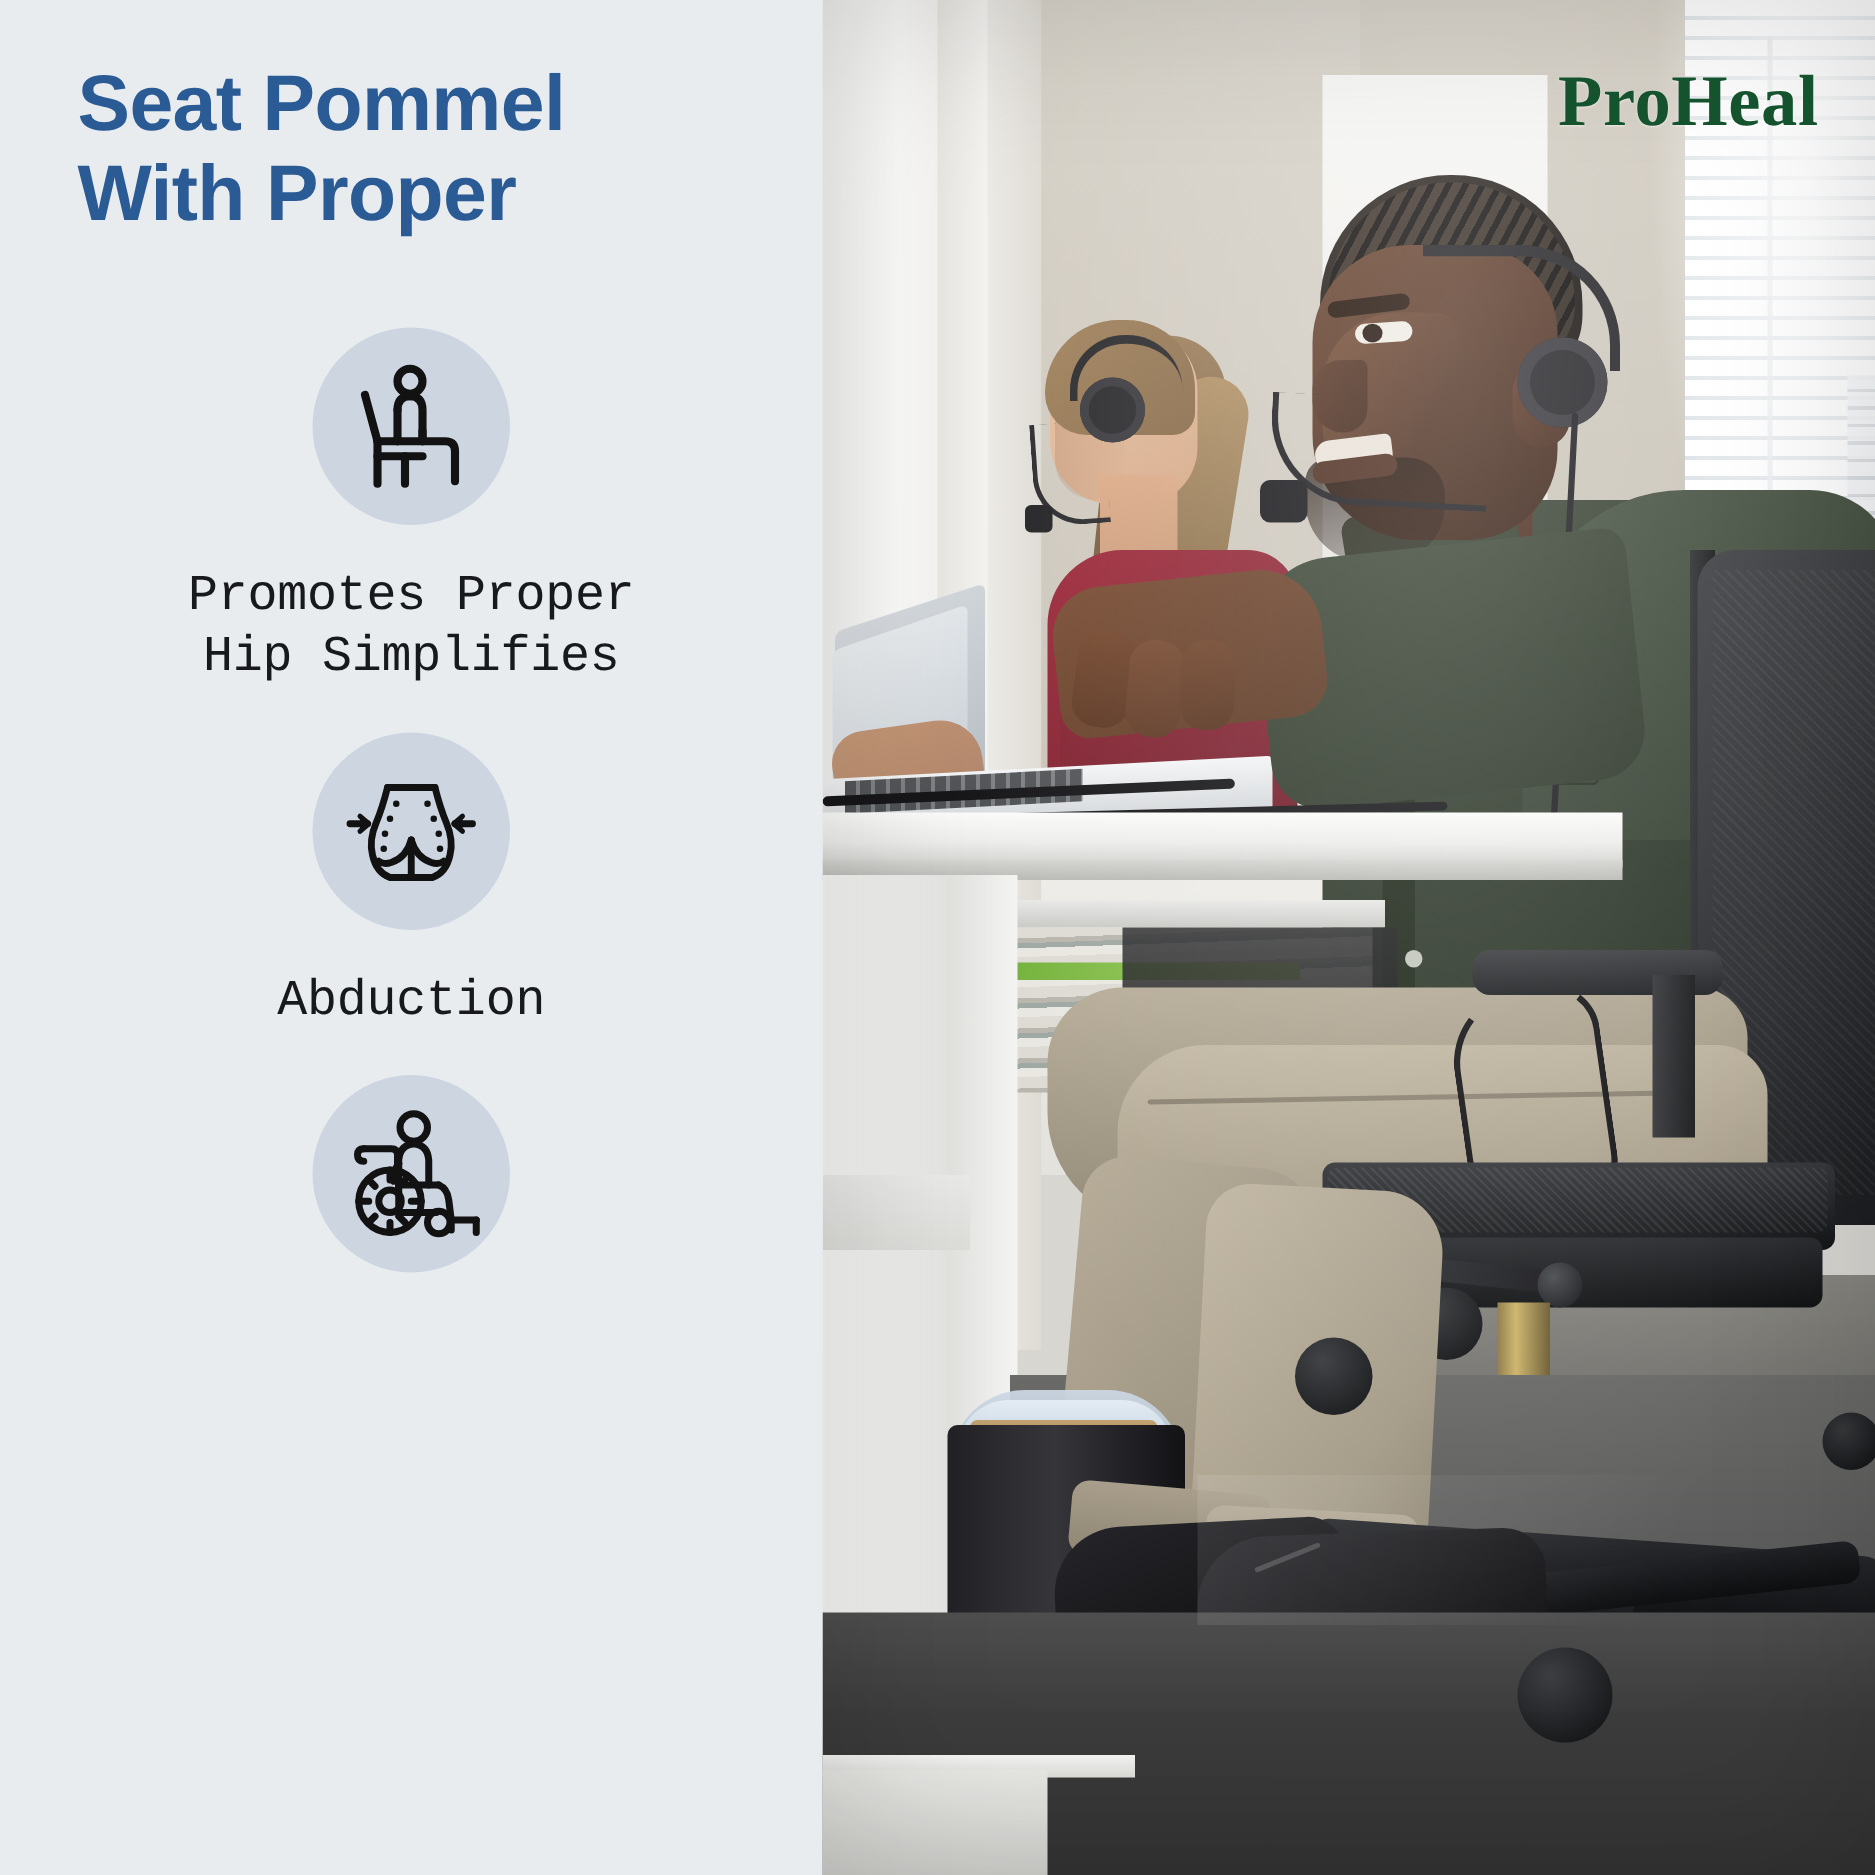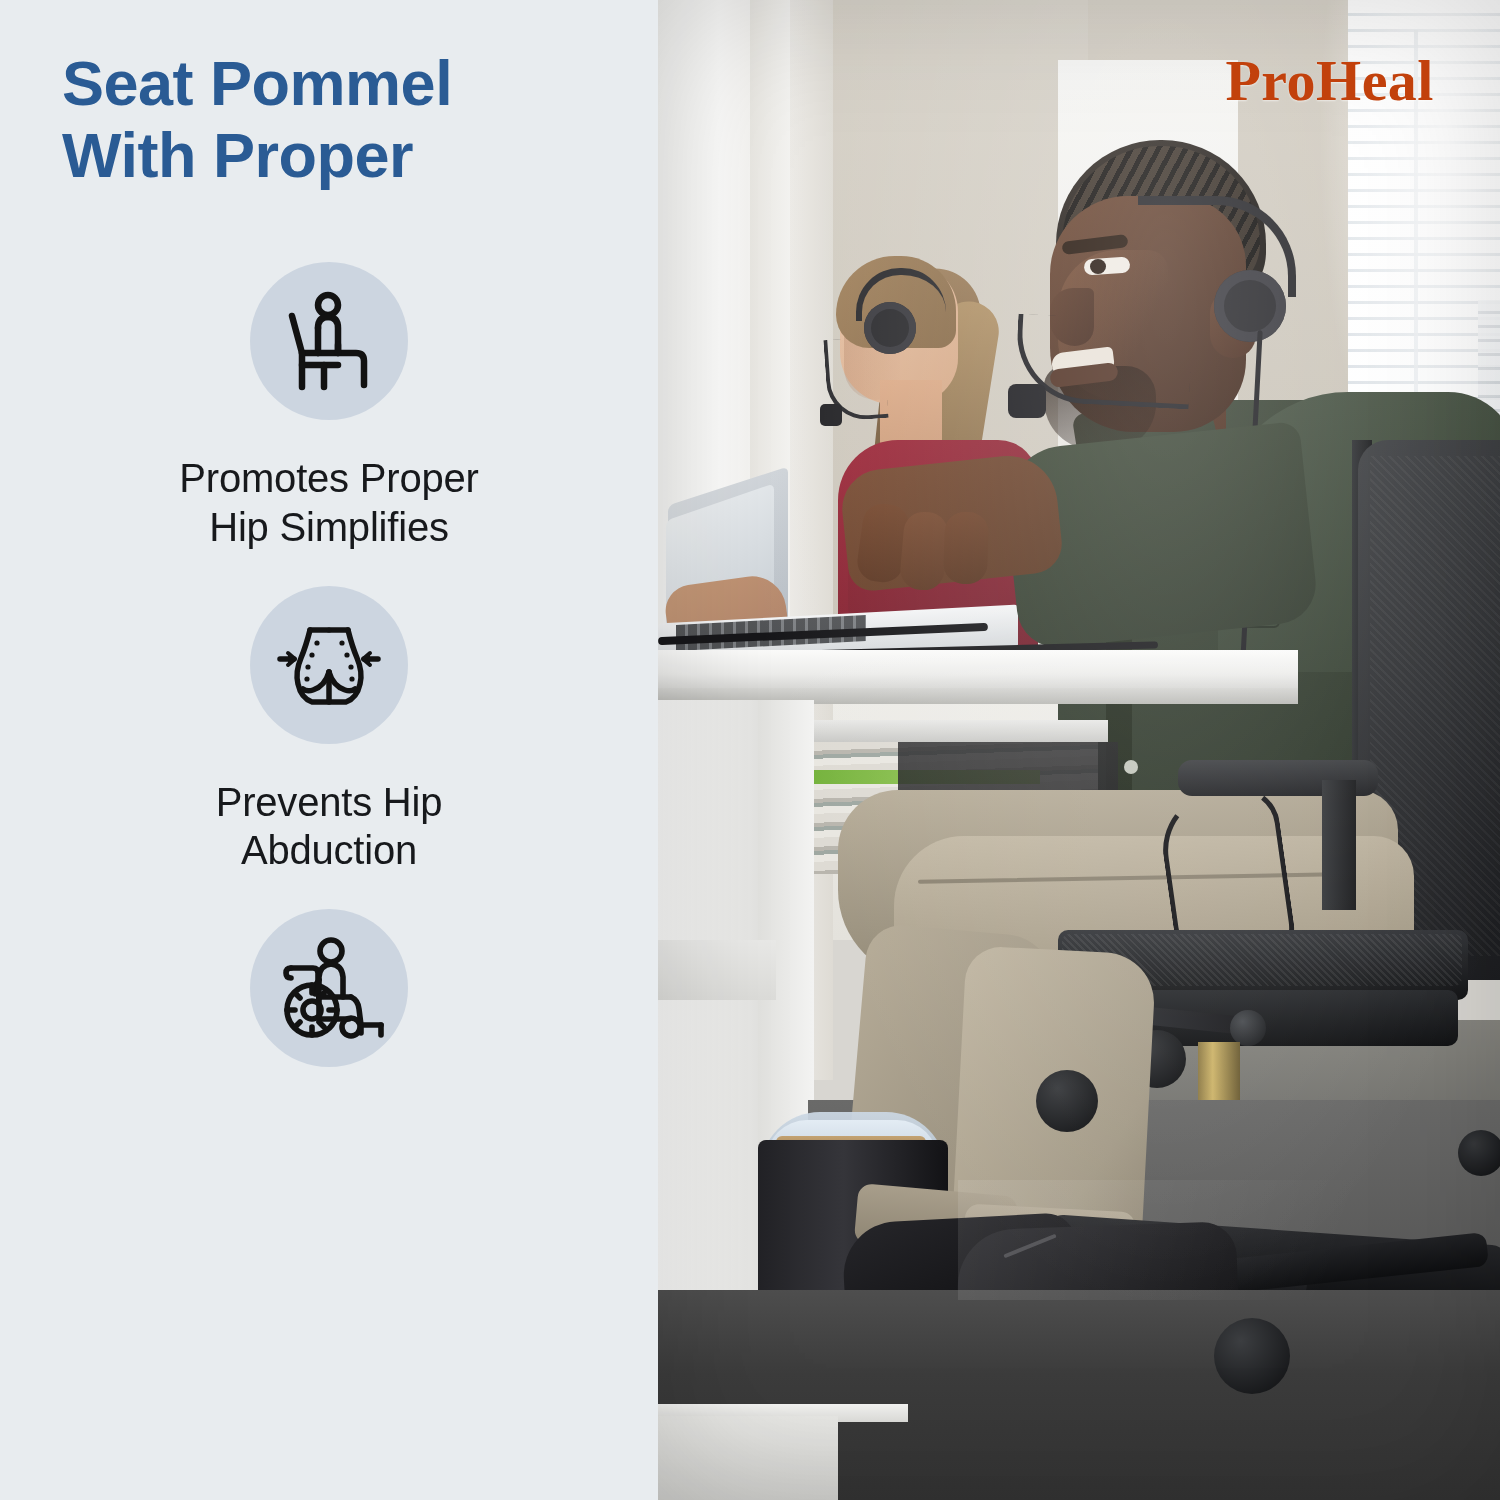--- a/index.html
+++ b/index.html
@@ -21,21 +21,21 @@
     position:absolute;
     left:62px;top:48px;width:560px;
     font-size:63px;line-height:1.14;
     font-weight:700;
     letter-spacing:-0.5px;
     color:#2a5b94;
   }
   .title .t-line{display:block;white-space:nowrap;}
 
   .features{
-    position:absolute;left:0;top:262px;width:658px;
+    position:absolute;left:0;top:262px;width:658px;font-family:Liberation Mono, monospace;
   }
   .feature{
     width:658px;
     display:flex;flex-direction:column;align-items:center;
     margin-bottom:34px;
   }
   .icon-circle{
     width:158px;height:158px;border-radius:50%;
     background:#ccd5e0;
     display:flex;align-items:center;justify-content:center;
@@ -367,23 +367,23 @@
     background:linear-gradient(180deg,#f4f4f2,#dcdcd9);}
 
   .grain{left:0;top:0;width:842px;height:1500px;
     background:radial-gradient(ellipse at 60% 18%,rgba(255,255,255,.22),rgba(0,0,0,0) 60%);
     pointer-events:none;}
   .vig{left:0;top:0;width:842px;height:1500px;
     box-shadow:inset 0 0 140px rgba(0,0,0,.16);pointer-events:none;}
 
   
   .logo{
-    position:absolute;right:66px;top:52px;
+    position:absolute;right:45px;top:52px;
     font-family:"Liberation Serif", serif;
-    font-size:58px;font-weight:700;color:#c2410c;
+    font-size:58px;font-weight:700;color:#14532d;
     letter-spacing:0.5px;line-height:1;
     text-shadow:0 1px 2px rgba(255,255,255,.55);
     z-index:30;
   }
 </style>
 </head>
 <body>
 
 <div class="page">
 
@@ -435,21 +435,20 @@
             <circle cx="77" cy="57" r="2.6" fill="#121212" stroke="none"></circle>
             <circle cx="78" cy="69" r="2.6" fill="#121212" stroke="none"></circle>
             <circle cx="55" cy="20" r="2.6" fill="#121212" stroke="none"></circle>
             <path d="M6 49 h14"></path>
             <path d="M14 43 l7 6 l-7 6" fill="#121212" stroke-width="4"></path>
             <path d="M104 49 h-14"></path>
             <path d="M96 43 l-7 6 l7 6" fill="#121212" stroke-width="4"></path>
           </svg>
         </div>
         <div class="feature-label">
-          <span class="f-line">Prevents Hip</span>
           <span class="f-line">Abduction</span>
         </div>
       </div>
 
       <div class="feature">
         <div class="icon-circle">
           <svg width="112" height="112" viewBox="0 0 112 112" fill="none" stroke="#121212" stroke-width="5.6" stroke-linecap="round" stroke-linejoin="round">
             <circle cx="58" cy="19" r="11"></circle>
             <path d="M58 32 q-11 1 -12 13 v20"></path>
             <path d="M58 32 q11 1 12 13 v20"></path>

